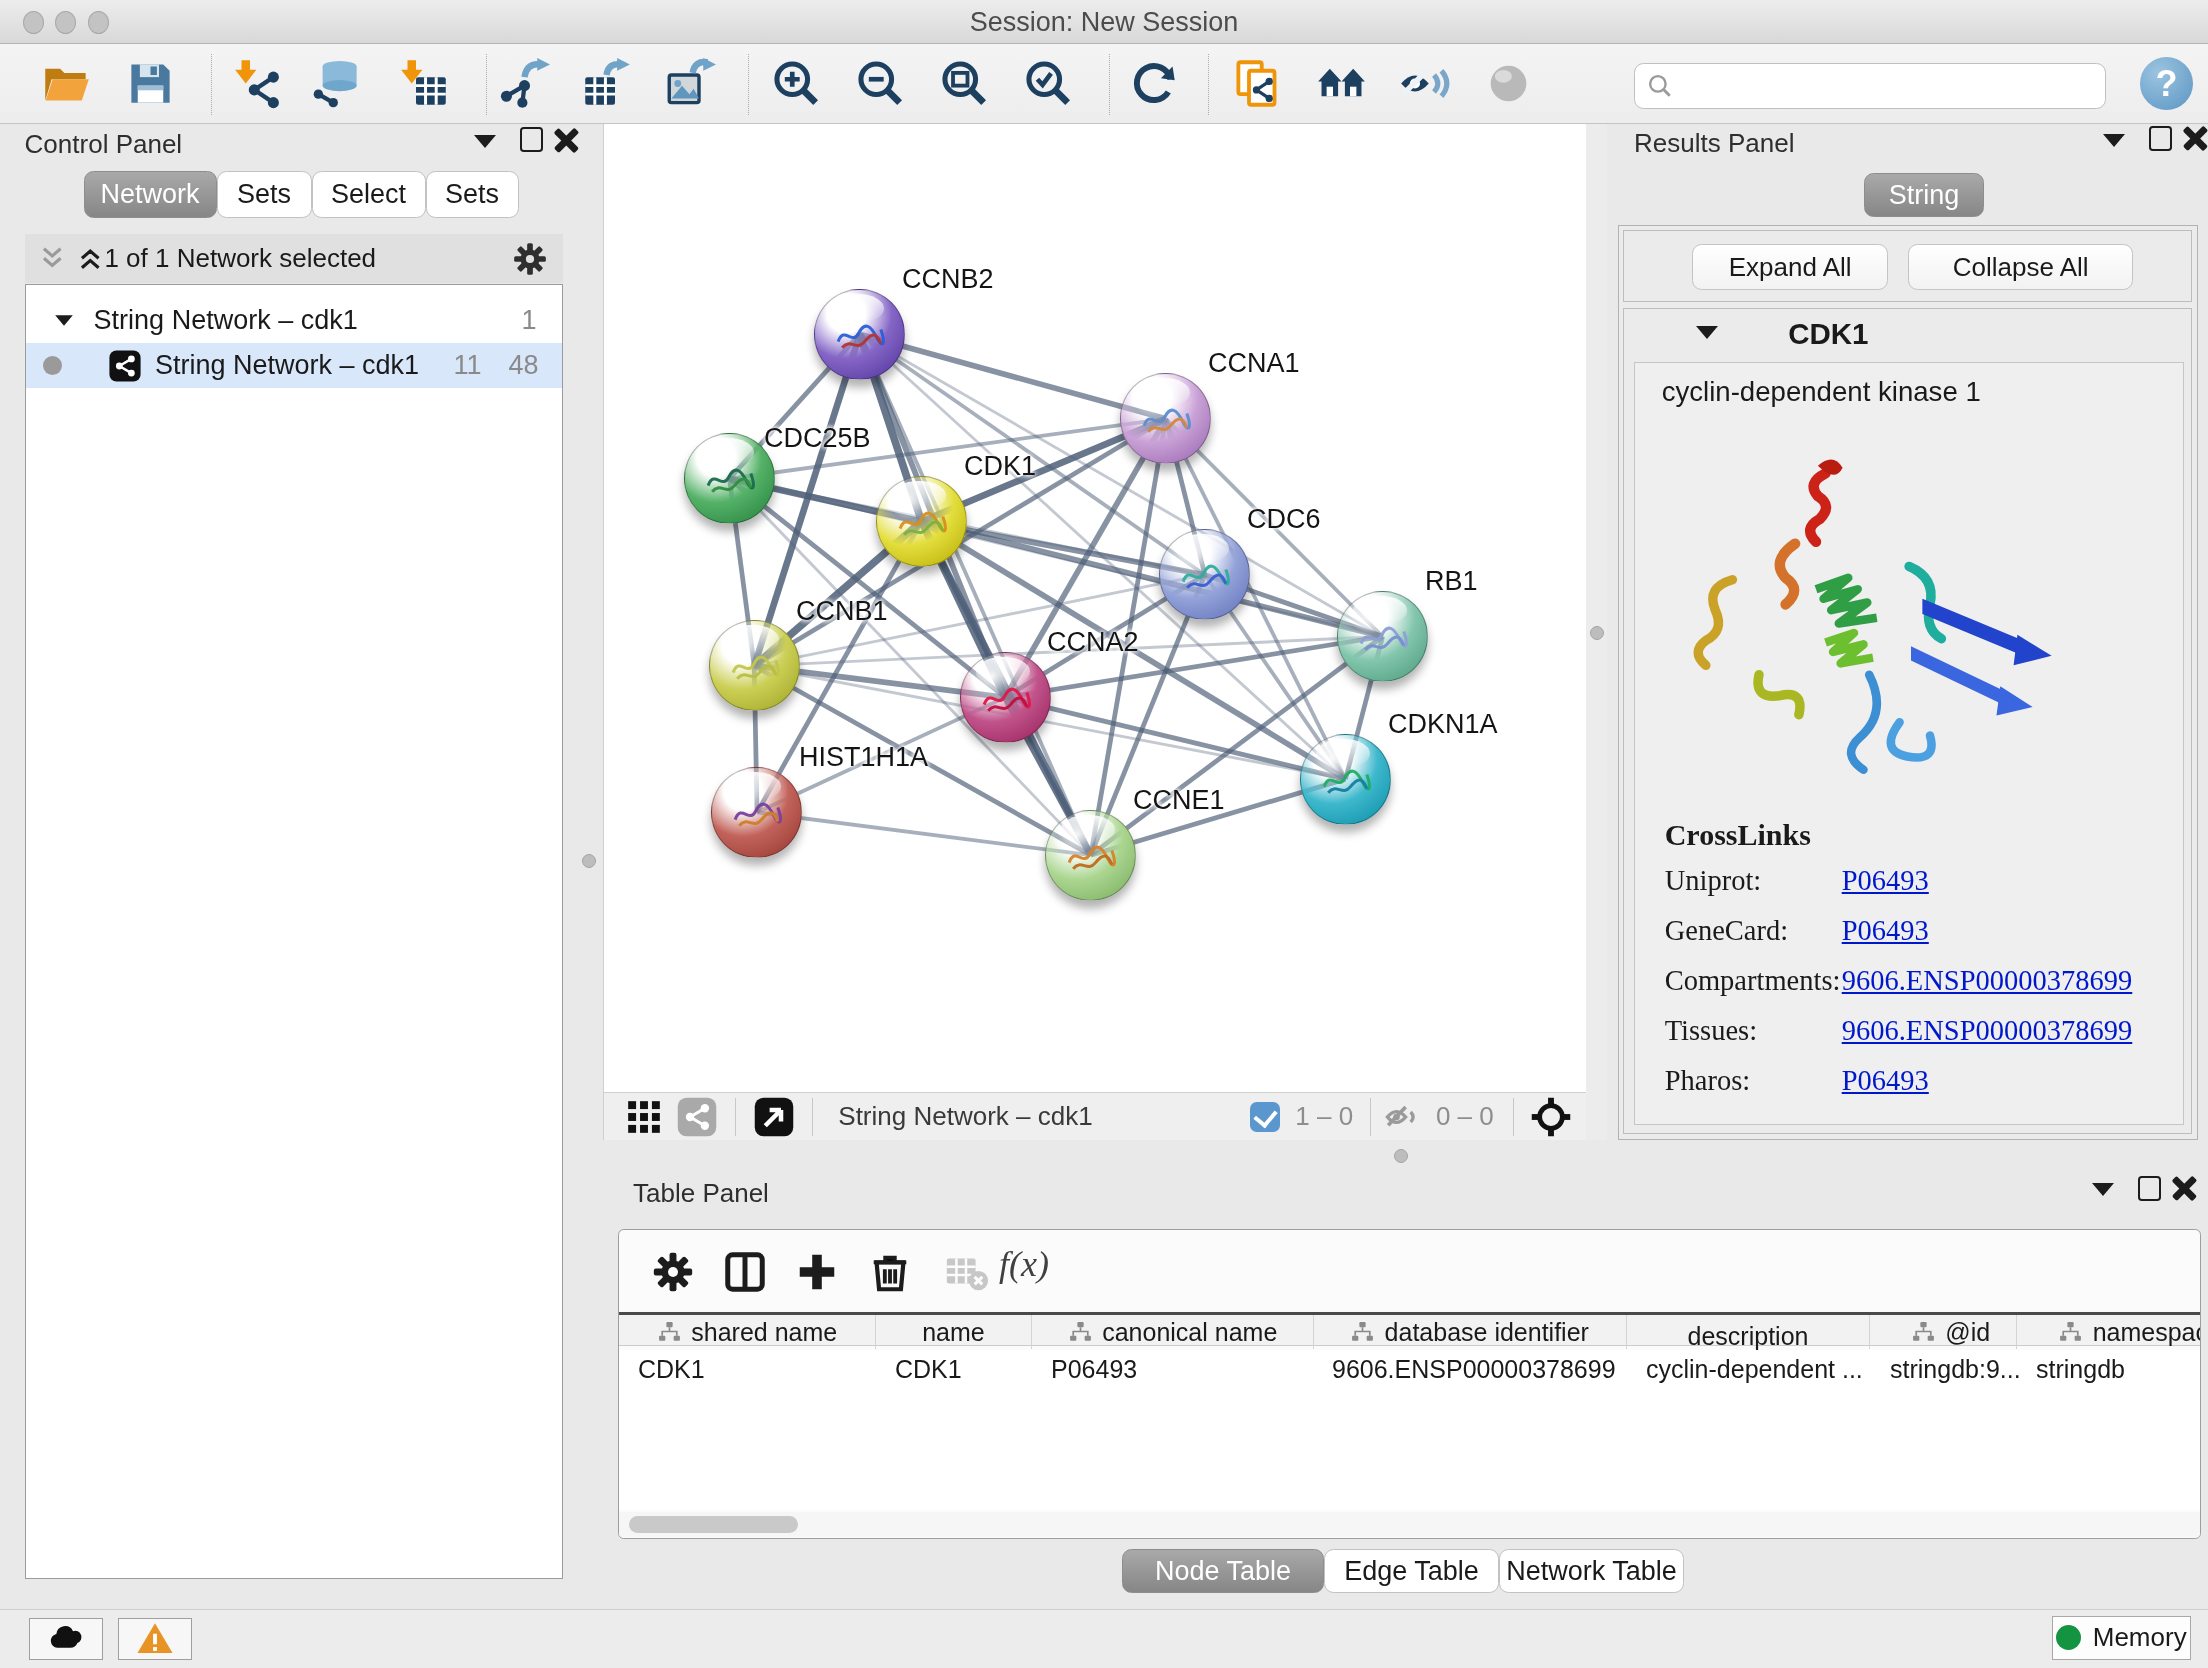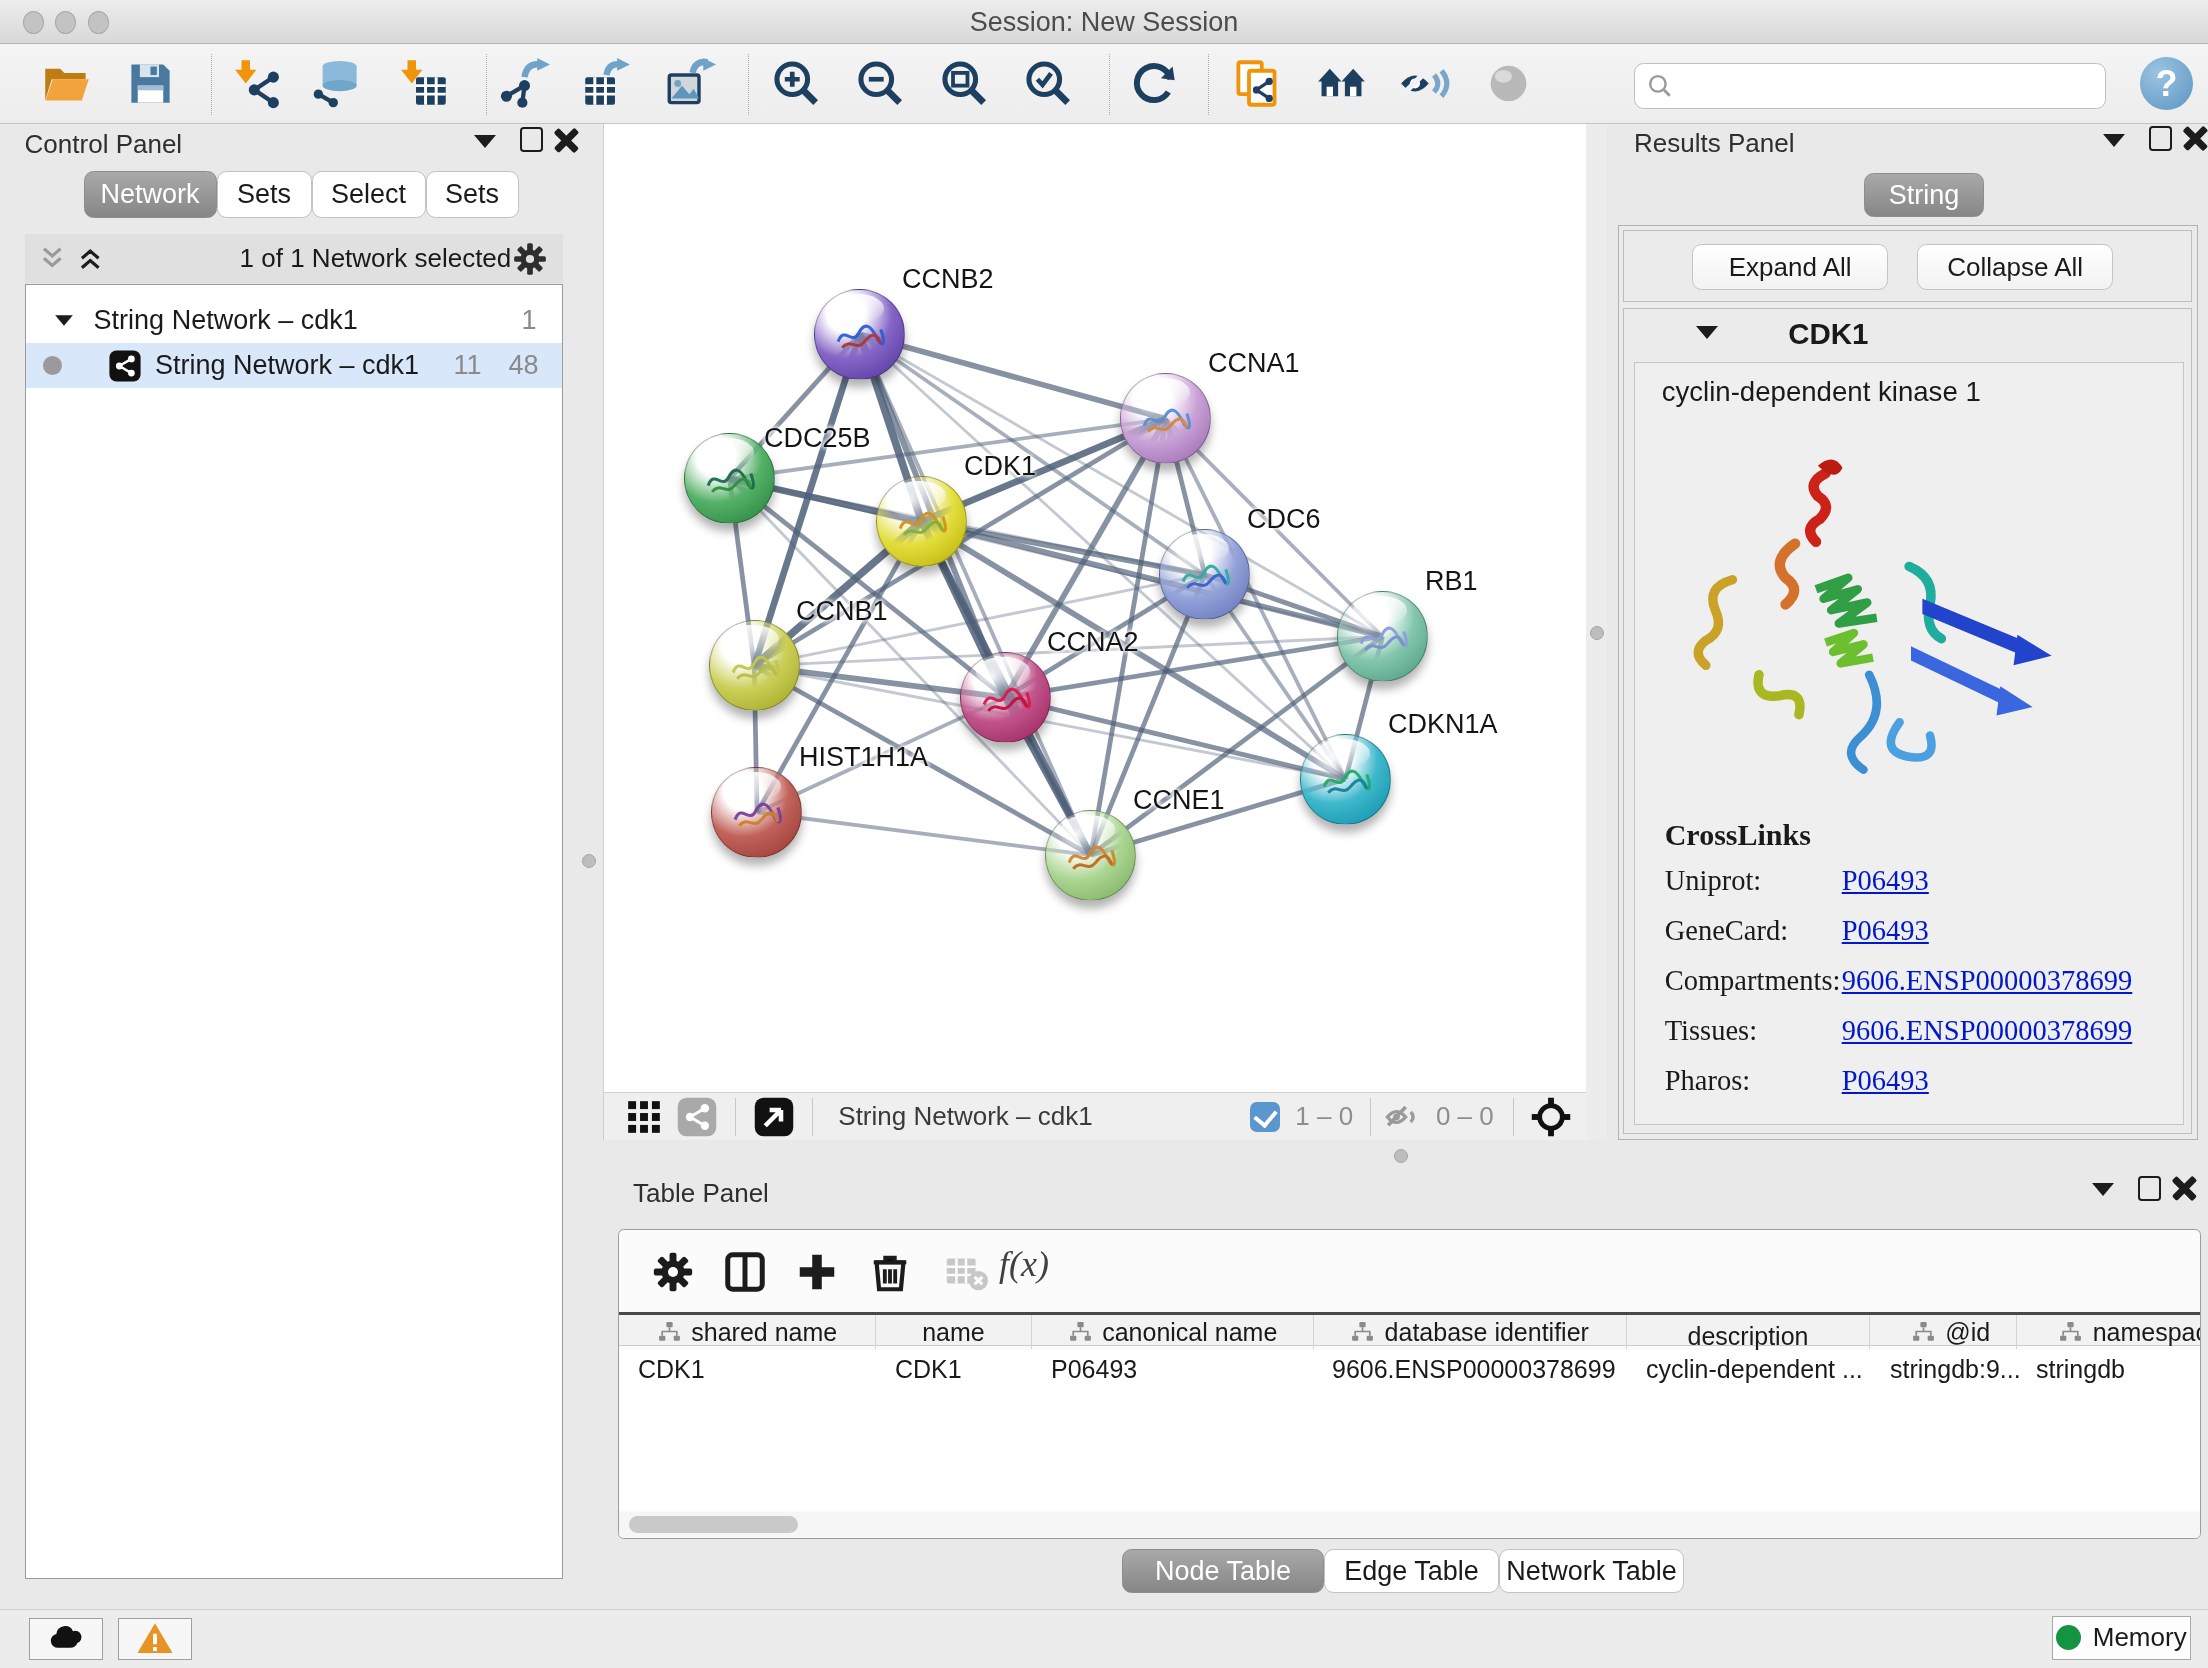--- a/index.html
+++ b/index.html
@@ -42,21 +42,21 @@
   .x-icon:before { transform:rotate(45deg);} .x-icon:after { transform:rotate(-45deg);}
   .tab { position:absolute; height:47px; background:#fff; border:1px solid #c2c2c2;
     border-radius:9.5px; display:flex; align-items:center; justify-content:center; font-size:27px; }
   .tab.sel { background:linear-gradient(#a9a9a9,#868686); color:#fff; border-color:#8d8d8d; }
   .knob { position:absolute; width:14.3px; height:14.3px; border-radius:50%; background:#bdbdbd; border:1px solid #a5a5a5; }
 
   
   #control-panel { position:absolute; left:7.6px; top:127px; width:565px; height:1459px; }
   #cp-bar { position:absolute; left:17px; top:107px; width:538px; height:49px; background:#e0e0e0;
     display:flex; align-items:center; }
-  #cp-bar .lbl { flex:1; text-align:right; font-size:26px; }
+  #cp-bar .lbl { flex:1; text-align:left; font-size:26px; }
   #network-list { position:absolute; left:17px; top:157px; width:538px; height:1295px;
     background:#fff; border:1px solid #9b9b9b; }
   .nrow { position:absolute; left:0; width:100%; height:45px; display:flex; align-items:center; font-size:27px; }
   .nrow .cnt { color:#8a8a8a; }
 
   
   #canvas { position:absolute; left:603px; top:124px; width:983px; height:968px; background:#fff;
     border-left:1px solid #cfcfcf; overflow:hidden; }
   #edges { position:absolute; left:0; top:0; }
   .node { position:absolute; width:91px; height:91px; border-radius:50%;
@@ -544,21 +544,21 @@
 <div id="results-panel">
   <span class="ptitle abs" style="left:27px;top:3.8px">Results Panel</span>
   <span class="tri-down abs" style="left:496px;top:9.5px"></span>
   <span class="float-box abs" style="left:542px;top:1.9px"></span>
   <span class="x-icon abs" style="left:576px;top:1.9px"></span>
   <div class="tab sel" style="left:257px;top:49px;width:120px;height:44px">String</div>
 
   <div id="rp-outer">
     <div id="rp-btnbox">
       <div class="rp-btn" style="left:68px;width:196px">Expand All</div>
-      <div class="rp-btn" style="left:293px;width:196px">Collapse All</div>
+      <div class="rp-btn" style="left:284px;width:225px">Collapse All</div>
     </div>
     <div id="rp-section">
       <span class="tri-down abs" style="left:72px;top:17px"></span>
       <span class="abs" style="left:164px;top:7.6px;font-size:29.5px;font-weight:bold">CDK1</span>
       <div id="rp-inner">
         <span class="abs" style="left:27px;top:13.3px;font-size:27.6px">cyclin-dependent kinase 1</span>
 
         <svg class="abs" style="left:48px;top:74px" width="399" height="371" viewBox="0 0 420 390">
           <path d="M150 38 q-20 10 -8 24 q16 10 2 24 q-18 10 -4 24" fill="none" stroke="#cc2217" stroke-width="11" stroke-linecap="round"></path>
           <path d="M142 30 q16 -14 26 2 q-8 16 -26 -2" fill="#b91d12"></path>

